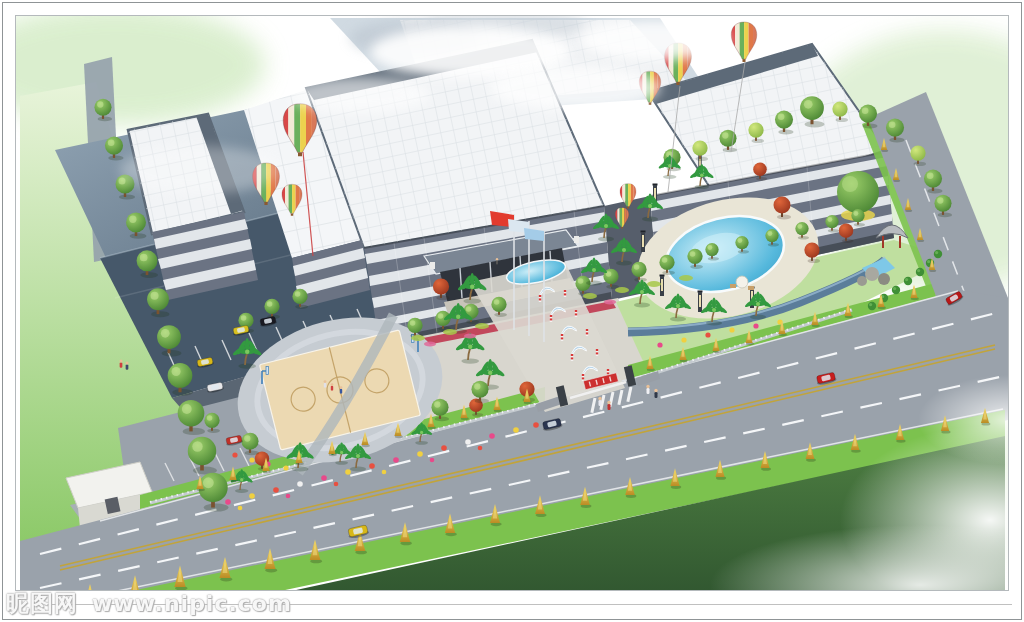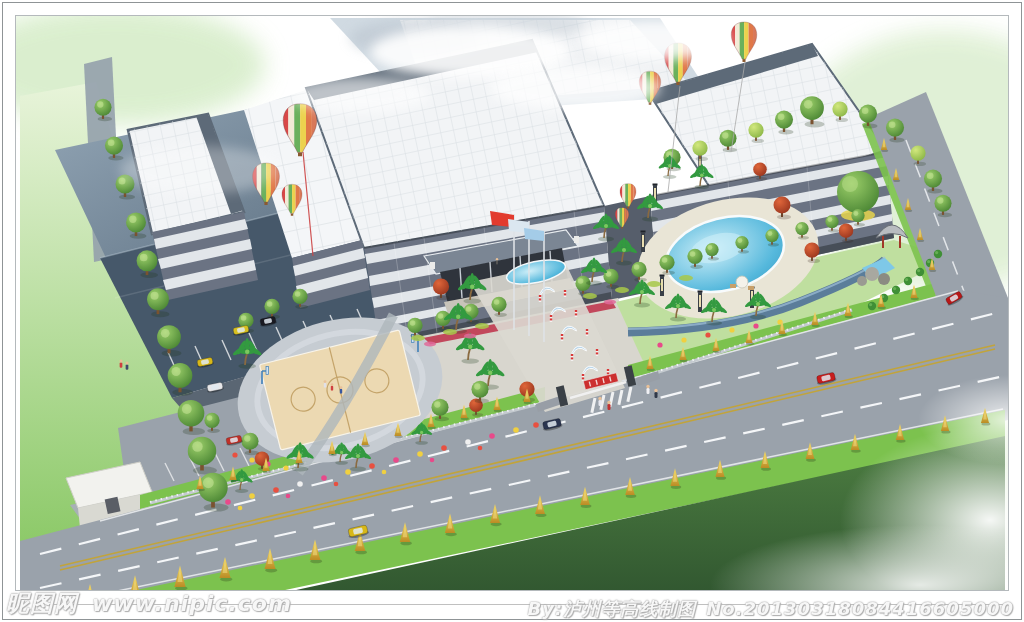--- a/index.html
+++ b/index.html
@@ -1,20 +1,20 @@
 <!DOCTYPE html>
 <html><head>
 <meta charset="utf-8">
 <style>
   html,body{margin:0;padding:0;background:#fff;}
   .stage{position:relative;width:1024px;height:622px;background:#fff;overflow:hidden;
          font-family:"DejaVu Sans","Liberation Sans",sans-serif;}
   .stage svg{position:absolute;left:0;top:0;}
   .wm{position:absolute;color:rgba(255,255,255,.92);font-weight:bold;white-space:nowrap;
-      text-shadow:0 0 1px #9a9a9a,0 0 2px #aaa,1px 1px 1px #b5b5b5;letter-spacing:1px;z-index:5;font-style:italic;}
+      text-shadow:0 0 1px #9a9a9a,0 0 2px #aaa,1px 1px 1px #b5b5b5;letter-spacing:1px;z-index:5;}
   .wm-left{left:6px;top:588px;font-size:23px;}
   .wm-left .url{font-size:22px;margin-left:14px;}
   .wm-right{right:10px;top:597px;font-size:18px;}
   .wm-right .serial{margin-left:10px;}
   .wm-rule{position:absolute;left:52px;right:12px;top:604px;height:1px;
            background:rgba(140,140,140,.55);z-index:4;}
 </style>
 </head>
 <body>
 
@@ -690,14 +690,13 @@
 </g>
 
 <g fill="none">
   <rect x="2.5" y="2.5" width="1019" height="617" stroke="#8f9496" stroke-width="1"></rect>
   <rect x="15.5" y="15.5" width="993" height="575" stroke="#b4b9bc" stroke-width="1"></rect>
 </g>
 </svg>
 
 <div class="wm-rule"></div>
 <div class="wm wm-left"><span>昵图网</span><span class="url">www.nipic.com</span></div>
-<div class="wm wm-right"><span>By:泸州等高线制图</span><span class="serial">No.20130318084416605000</span></div>
 </div>
 
 </body></html>

